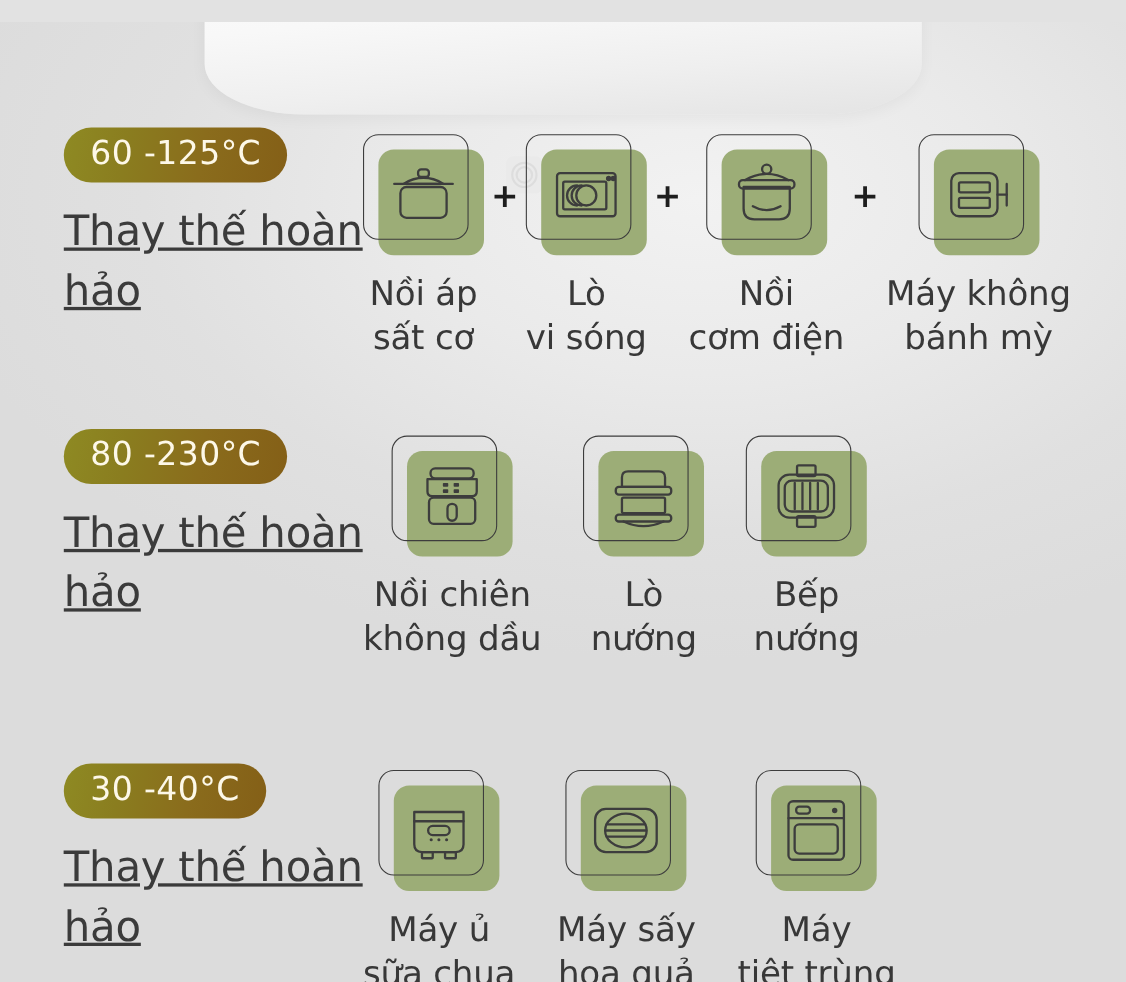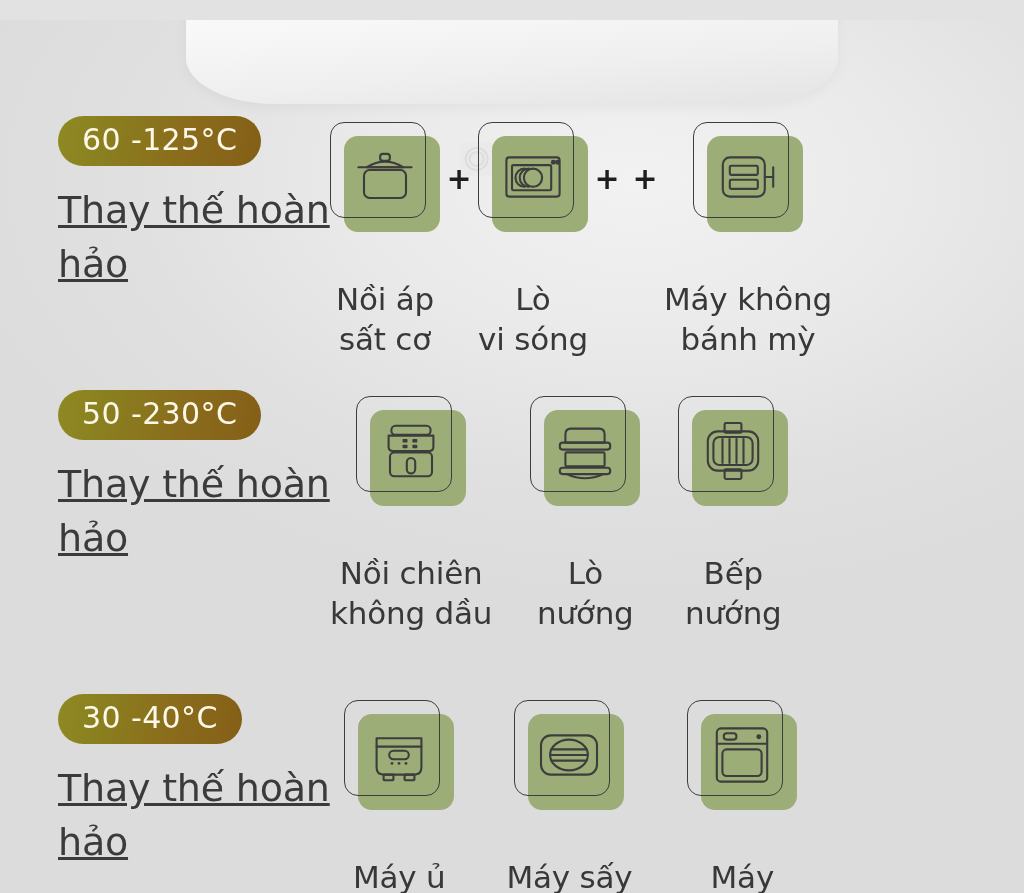--- a/index.html
+++ b/index.html
@@ -119,21 +119,20 @@
     display: flex;
     align-items: flex-start;
     padding-top: 6px;
   }
 
   .item {
     display: flex;
     flex-direction: column;
     align-items: center;
     flex: none;
-    gap: 32px;
   }
 
   .icon-box {
     position: relative;
     width: 110px;
     height: 110px;
   }
   .icon-fill {
     position: absolute;
     left: 14px; top: 14px;
@@ -242,20 +241,37 @@
               <circle cx="85" cy="29" r="2" fill="#3d3d3d"></circle>
             </svg>
           </div>
         </div>
         <div class="item-label">Lò
 vi sóng</div>
       </div>
 
       <div class="plus">+</div>
 
+      <div class="item">
+        <div class="icon-box">
+          <div class="icon-fill"></div>
+          <div class="icon-outline"></div>
+          <div class="icon-glyph">
+            <svg viewBox="0 0 100 100" fill="none" stroke="#3d3d3d" stroke-width="3" stroke-linecap="round" stroke-linejoin="round">
+              <path d="M20 40 h60 v28 q0 14 -14 14 h-32 q-14 0 -14 -14 Z"></path>
+              <rect x="14" y="31" width="72" height="11" rx="5"></rect>
+              <path d="M22 31 q28 -16 56 0"></path>
+              <circle cx="50" cy="17" r="6"></circle>
+              <path d="M32 65 q18 10 36 0"></path>
+            </svg>
+          </div>
+        </div>
+        <div class="item-label">Nồi
+cơm điện</div>
+      </div>
 
       <div class="plus">+</div>
 
       <div class="item">
         <div class="icon-box">
           <div class="icon-fill"></div>
           <div class="icon-outline"></div>
           <div class="icon-glyph">
             <svg viewBox="0 0 100 100" fill="none" stroke="#3d3d3d" stroke-width="3" stroke-linecap="round" stroke-linejoin="round">
               <rect x="14" y="22" width="60" height="56" rx="10"></rect>
@@ -268,21 +284,21 @@
         </div>
         <div class="item-label">Máy không
 bánh mỳ</div>
       </div>
 
     </div>
   </div>
 
   <div class="row" id="row-1">
     <div class="row-left">
-      <div class="temp-badge">50 -230°C</div>
+      <div class="temp-badge">80 -230°C</div>
       <div class="replace-text">Thay thế
 hoàn hảo</div>
     </div>
     <div class="row-right">
 
       <div class="item">
         <div class="icon-box">
           <div class="icon-fill"></div>
           <div class="icon-outline"></div>
           <div class="icon-glyph">

